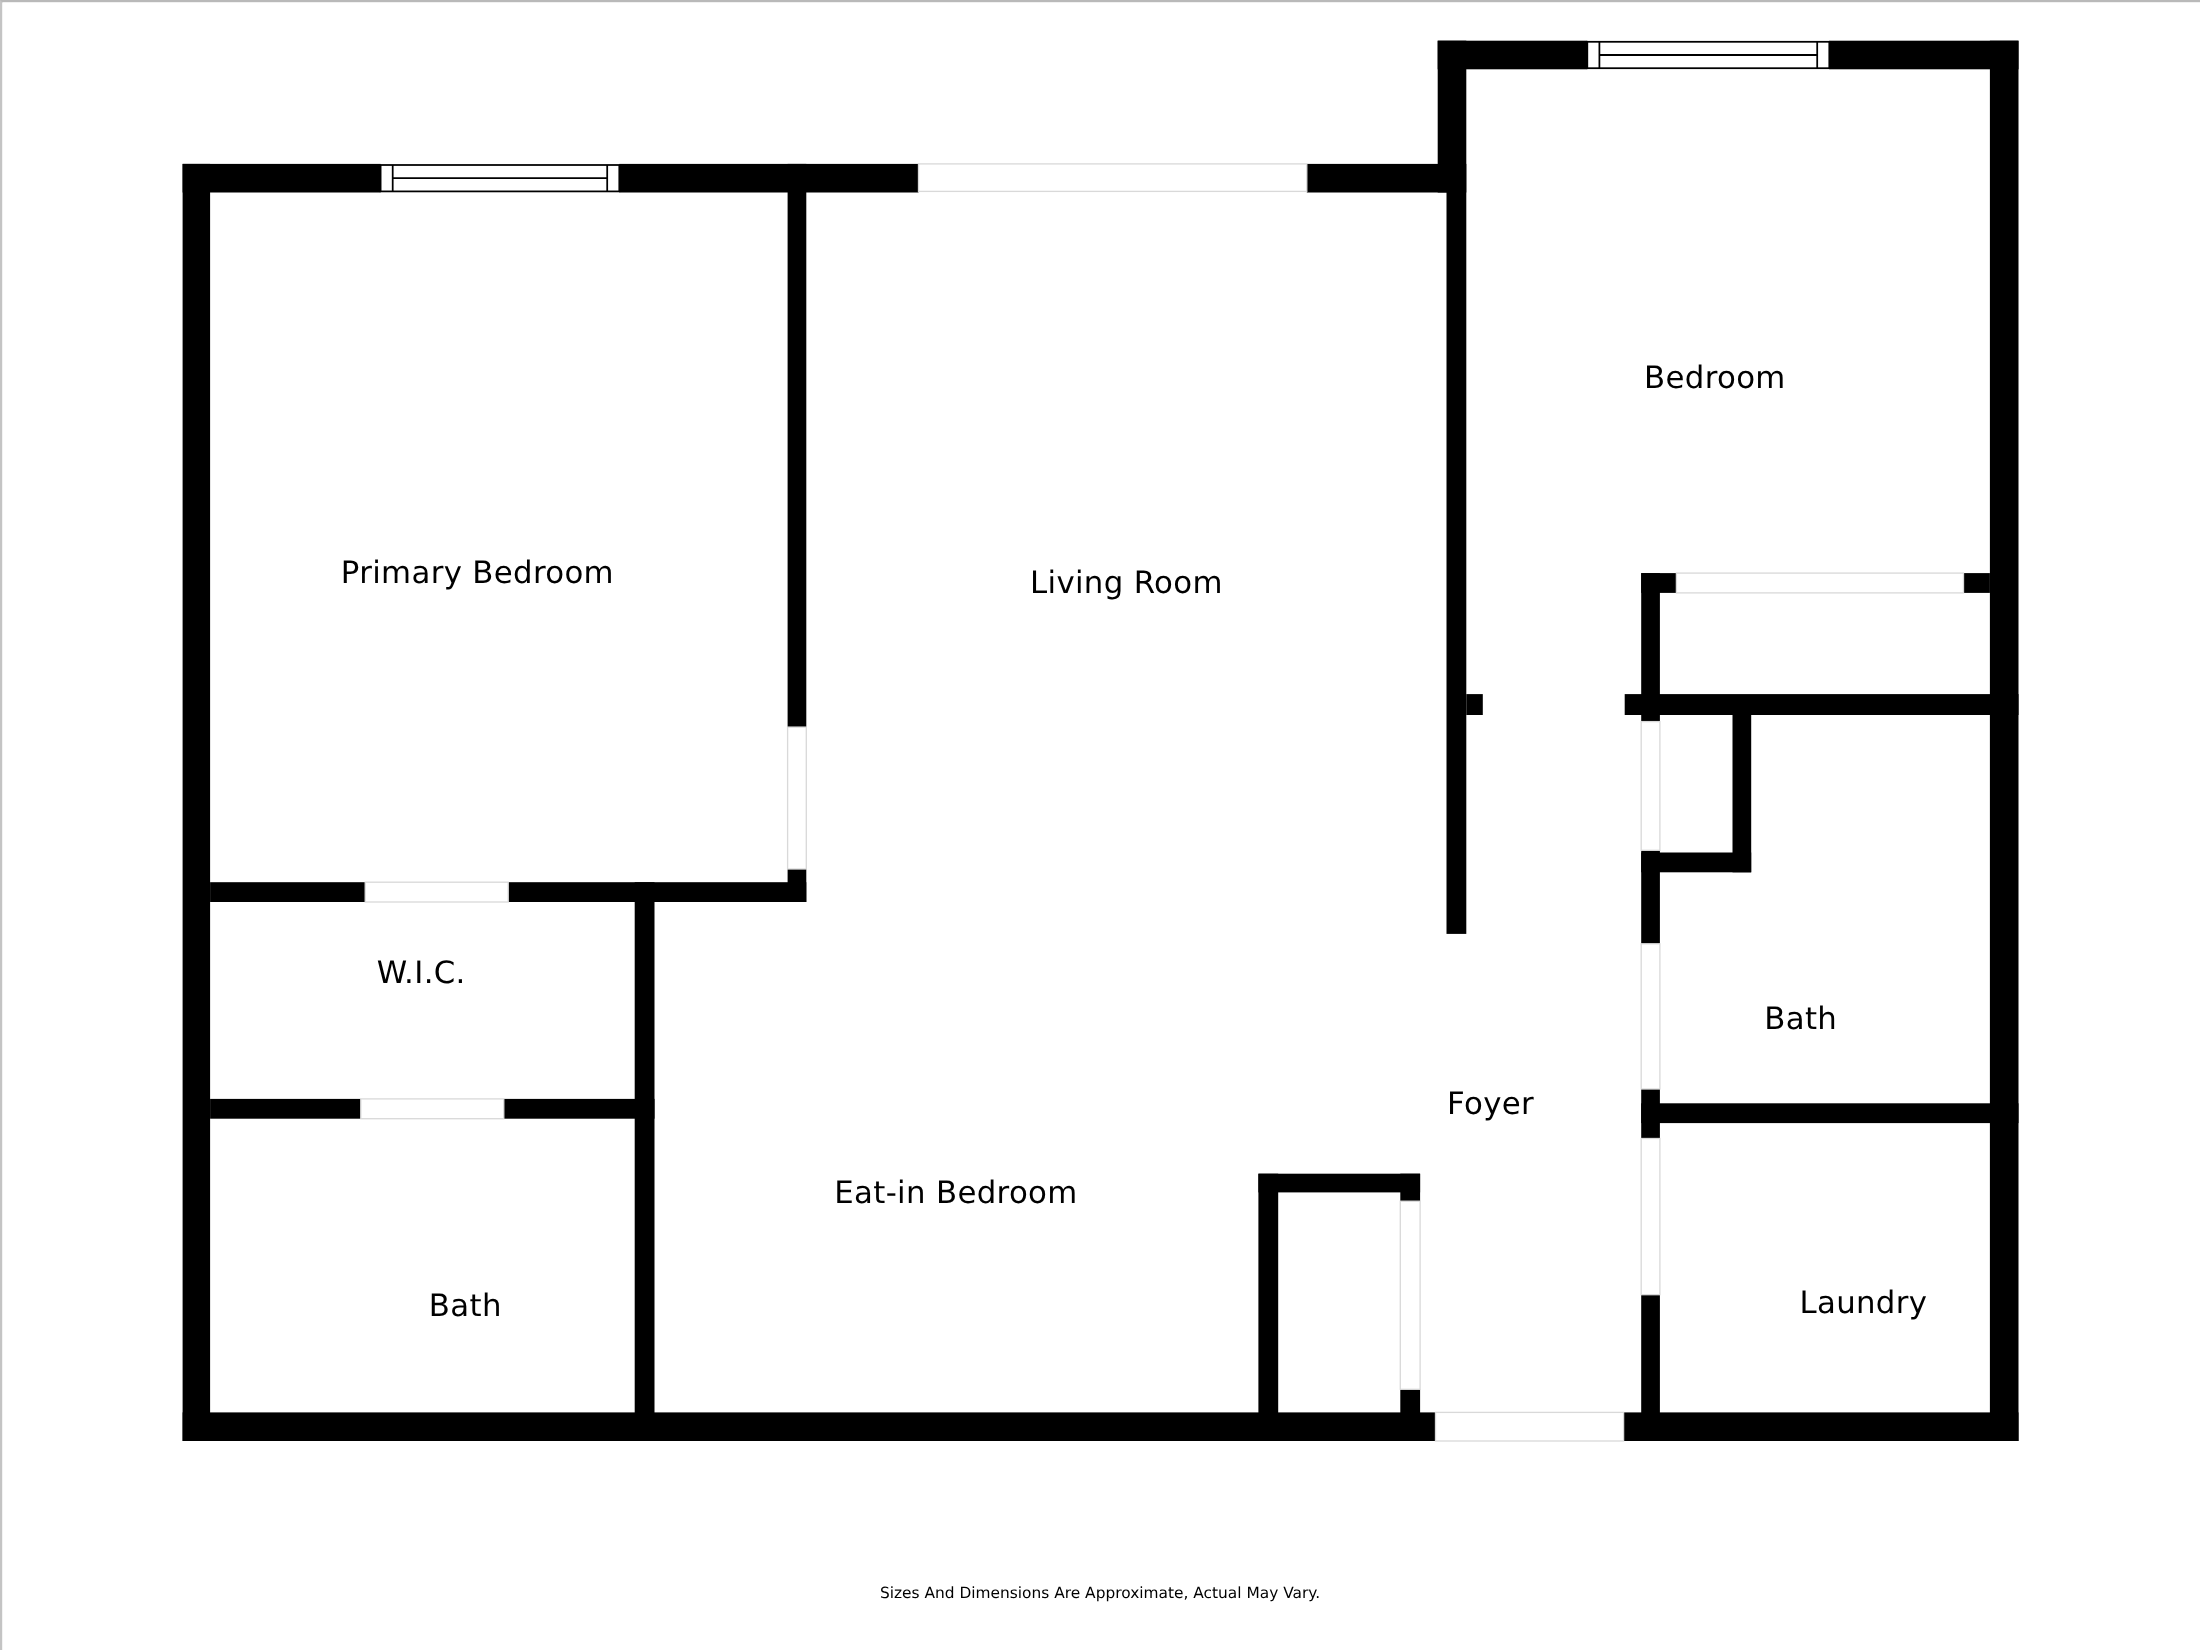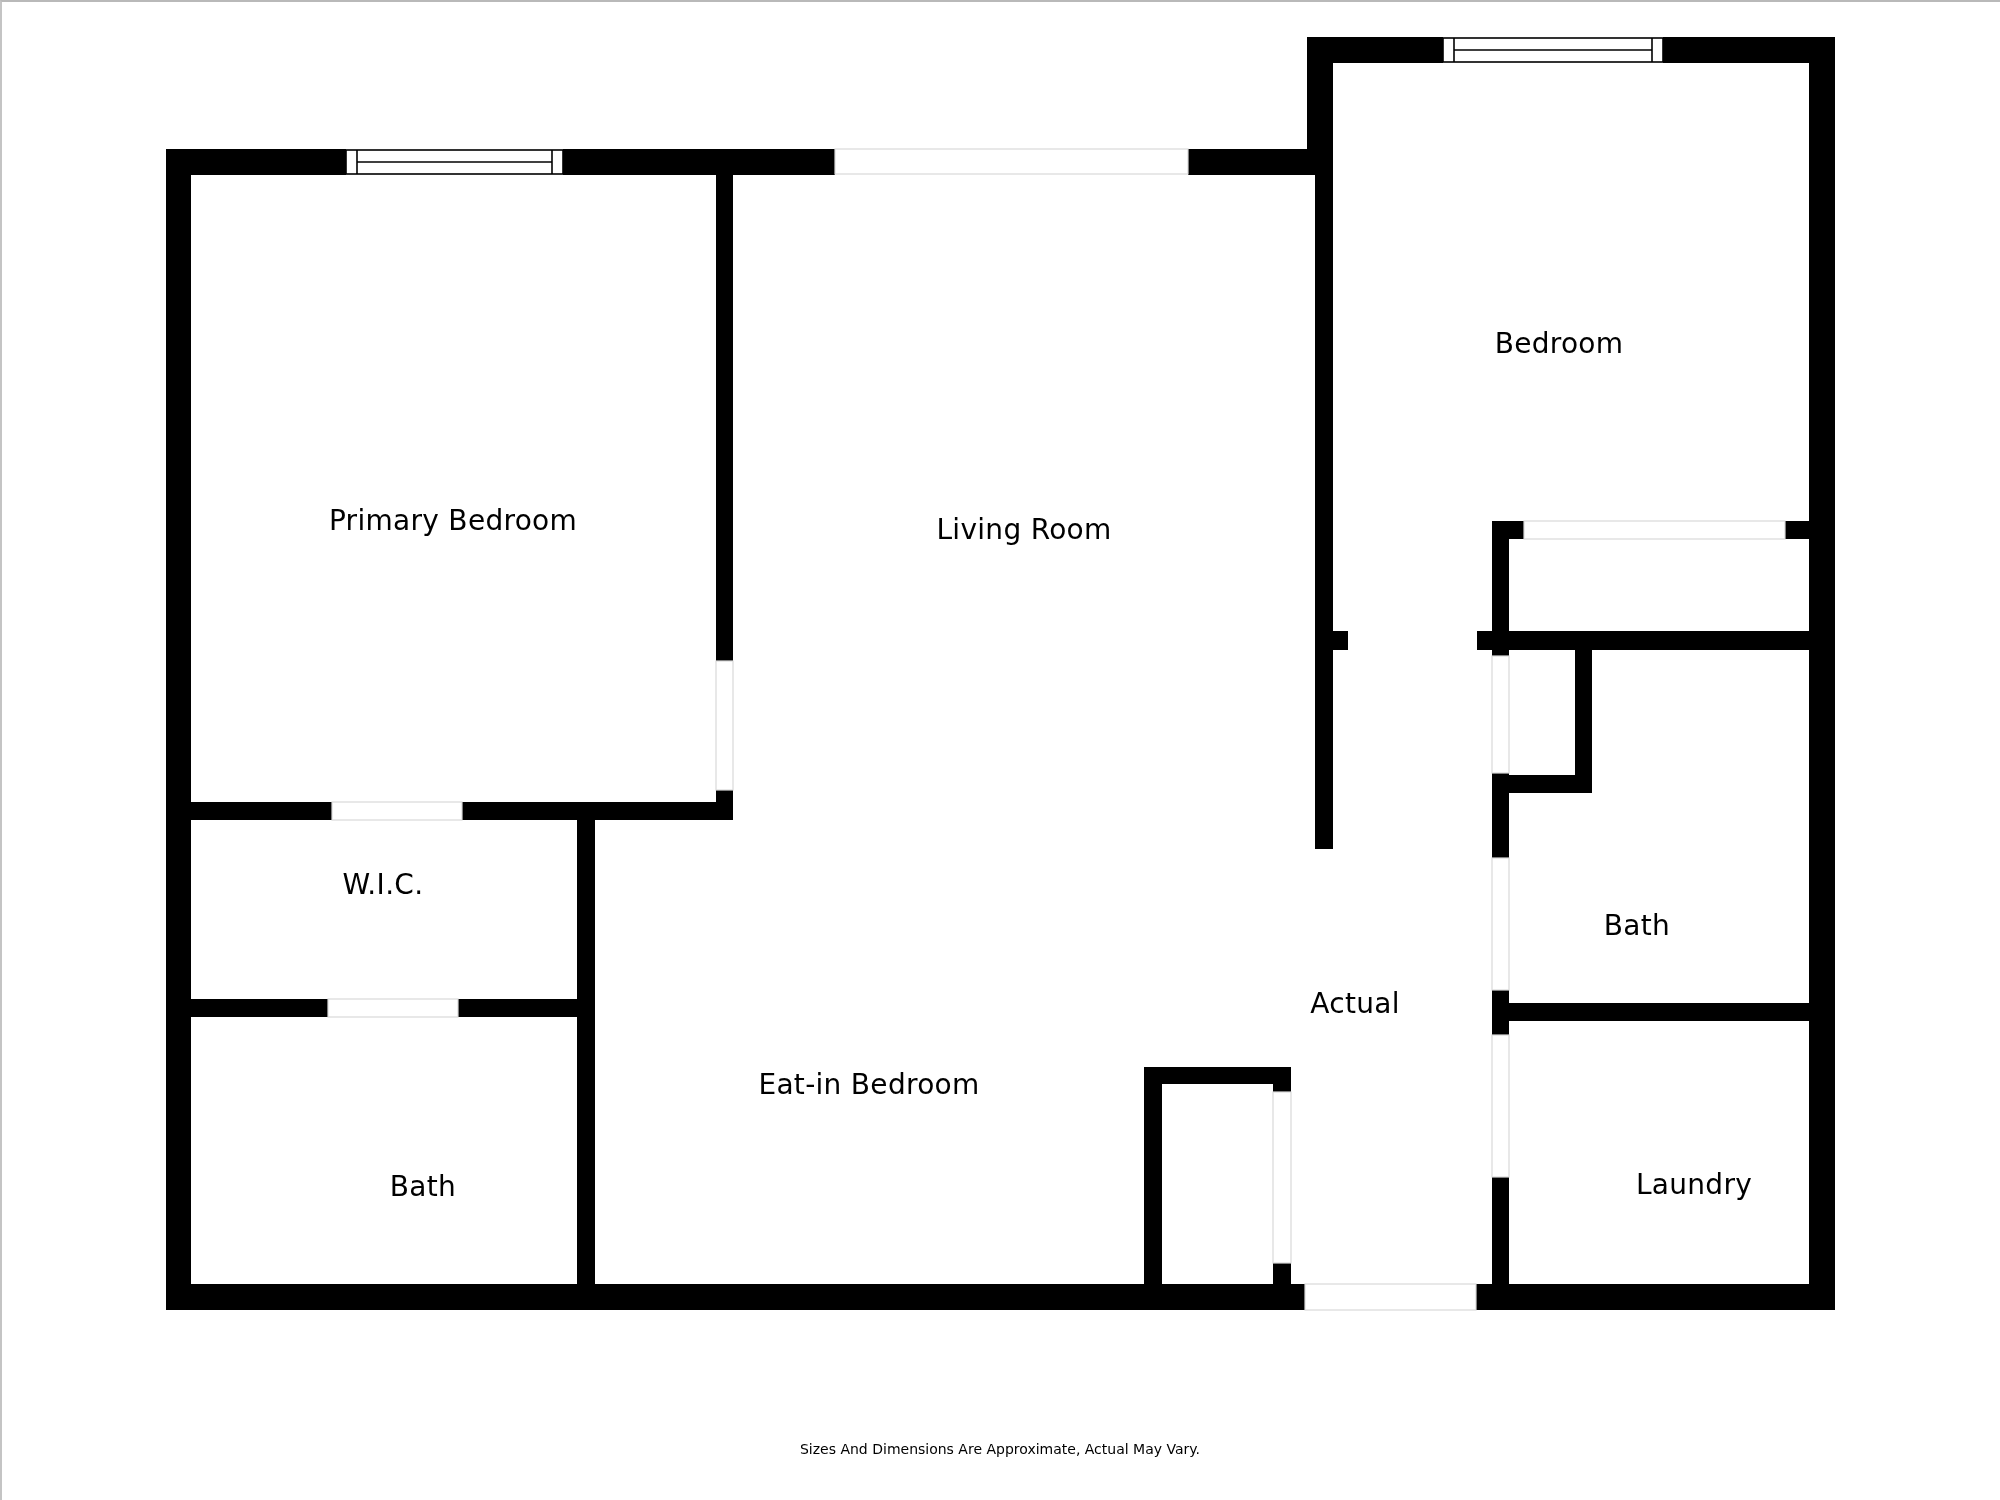--- a/index.html
+++ b/index.html
@@ -103,23 +103,23 @@
     <rect class="gap" x="332" y="802" width="130" height="18"></rect>
     <rect class="gap" x="328" y="999" width="130" height="18"></rect>
     <rect class="gap" x="1524" y="521" width="261" height="18"></rect>
     <rect class="gap" x="1492" y="656" width="17" height="117"></rect>
     <rect class="gap" x="1492" y="858" width="17" height="132"></rect>
     <rect class="gap" x="1492" y="1035" width="17" height="142"></rect>
     <rect class="gap" x="1273" y="1092" width="18" height="171"></rect>
   </g>
 </svg>
 
-<div class="label" style="left:453px; top:521px;text-align:center;">Primary Bedroom</div>
+<div class="label" style="left:434px; top:521px;text-align:center;">Primary Bedroom</div>
 <div class="label" style="left:1024px; top:530px;">Living Room</div>
 <div class="label" style="left:1559px; top:344px;">Bedroom</div>
 <div class="label" style="left:383px; top:885px;">W.I.C.</div>
 <div class="label" style="left:423px; top:1187px;">Bath</div>
 <div class="label" style="left:869px; top:1085px;">Eat-in Bedroom</div>
-<div class="label" style="left:1355px; top:1004px;">Actual</div>
+<div class="label" style="left:1355px; top:1004px;">Foyer</div>
 <div class="label" style="left:1637px; top:926px;">Bath</div>
 <div class="label" style="left:1658px; top:1185px;margin-left:36px;">Laundry</div>
 
 <div class="footer">Sizes And Dimensions Are Approximate, Actual May Vary.</div>
 
 </body></html>

